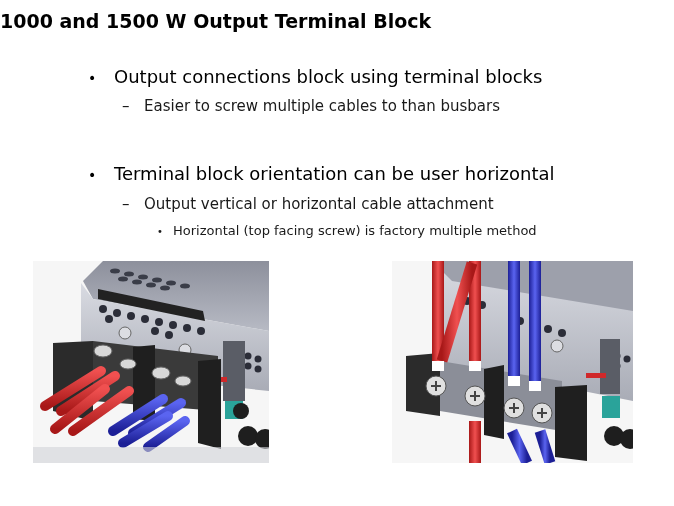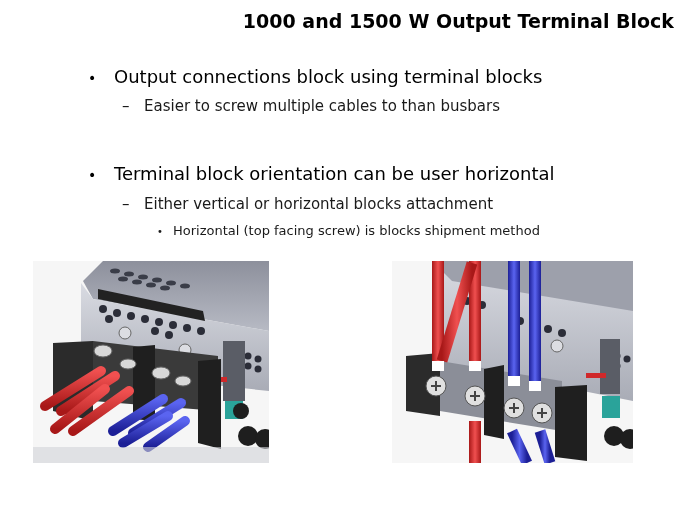--- a/index.html
+++ b/index.html
@@ -1,18 +1,18 @@
 <!DOCTYPE html>
 <html><head>
 <meta charset="utf-8">
 <style>
   html, body { margin: 0; padding: 0; background: #ffffff; }
   body { width: 674px; height: 506px; position: relative; overflow: hidden;
          font-family: "DejaVu Sans", "Liberation Sans", sans-serif; color: #000; }
-  .title { position: absolute; left: 0; width: 674px; top: 10px; text-align: right;
+  .title { position: absolute; left: 0; width: 674px; top: 10px; text-align: left;
            font-weight: bold; font-size: 19px; letter-spacing: 0px; }
   .bullet { position: absolute; display: flex; align-items: baseline; white-space: nowrap; }
   .lvl1 { left: 88px; font-size: 18px; }
   .lvl1 .mk { width: 26px; font-size: 14px; }
   .lvl2 { left: 122px; font-size: 15px; color: #1a1a1a; }
   .lvl2 .mk { width: 22px; }
   .lvl3 { left: 157px; font-size: 13px; color: #1a1a1a; }
   .lvl3 .mk { width: 16px; font-size: 10px; }
   .photo { position: absolute; overflow: hidden; background: #f4f4f4; }
   .photo svg { display: block; }
@@ -30,25 +30,25 @@
   <span class="mk">–</span>
   <span>Easier to screw multiple cables to than busbars</span>
 </div>
 
 <div class="bullet lvl1" style="top:163px;">
   <span class="mk">•</span>
   <span>Terminal block orientation can be user horizontal</span>
 </div>
 <div class="bullet lvl2" style="top:195px;">
   <span class="mk">–</span>
-  <span>Either vertical or horizontal blocks attachment</span>
+  <span>Output vertical or horizontal cable attachment</span>
 </div>
 <div class="bullet lvl3" style="top:223px;">
   <span class="mk">•</span>
-  <span>Horizontal (top facing screw) is blocks shipment method</span>
+  <span>Horizontal (top facing screw) is factory multiple method</span>
 </div>
 
 <div class="photo" style="left:33px; top:261px; width:236px; height:202px;">
   <svg width="236" height="202" viewBox="0 0 236 202">
     <defs>
       <linearGradient id="chTop" x1="0" y1="0" x2="0" y2="1">
         <stop offset="0" stop-color="#8d909c"></stop>
           <stop offset="1" stop-color="#b7bac4"></stop>
       </linearGradient>
       <linearGradient id="chFront" x1="0" y1="0" x2="0" y2="1">

